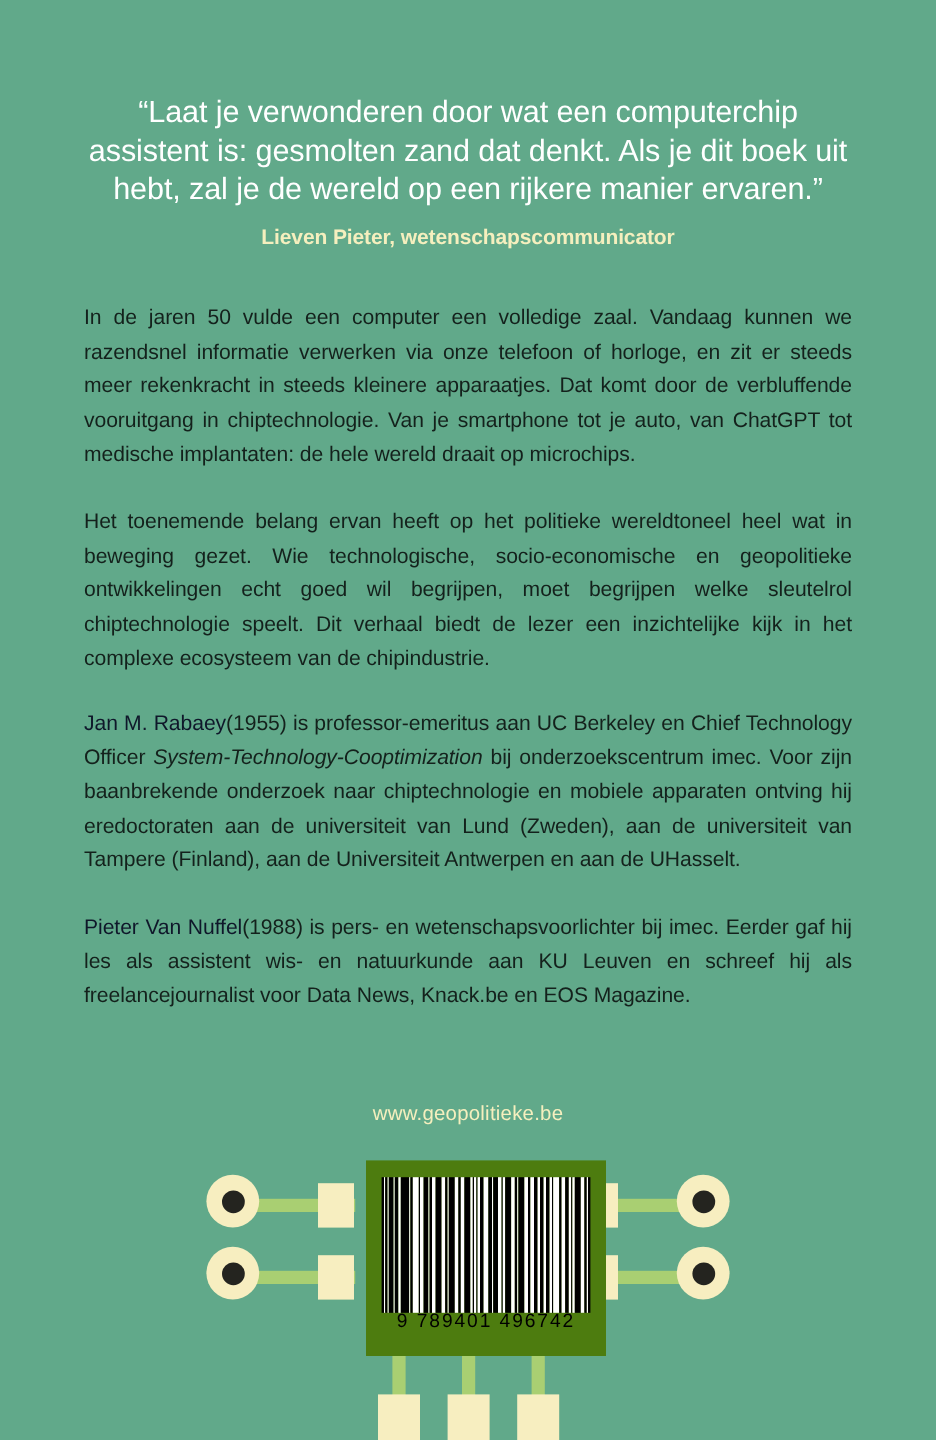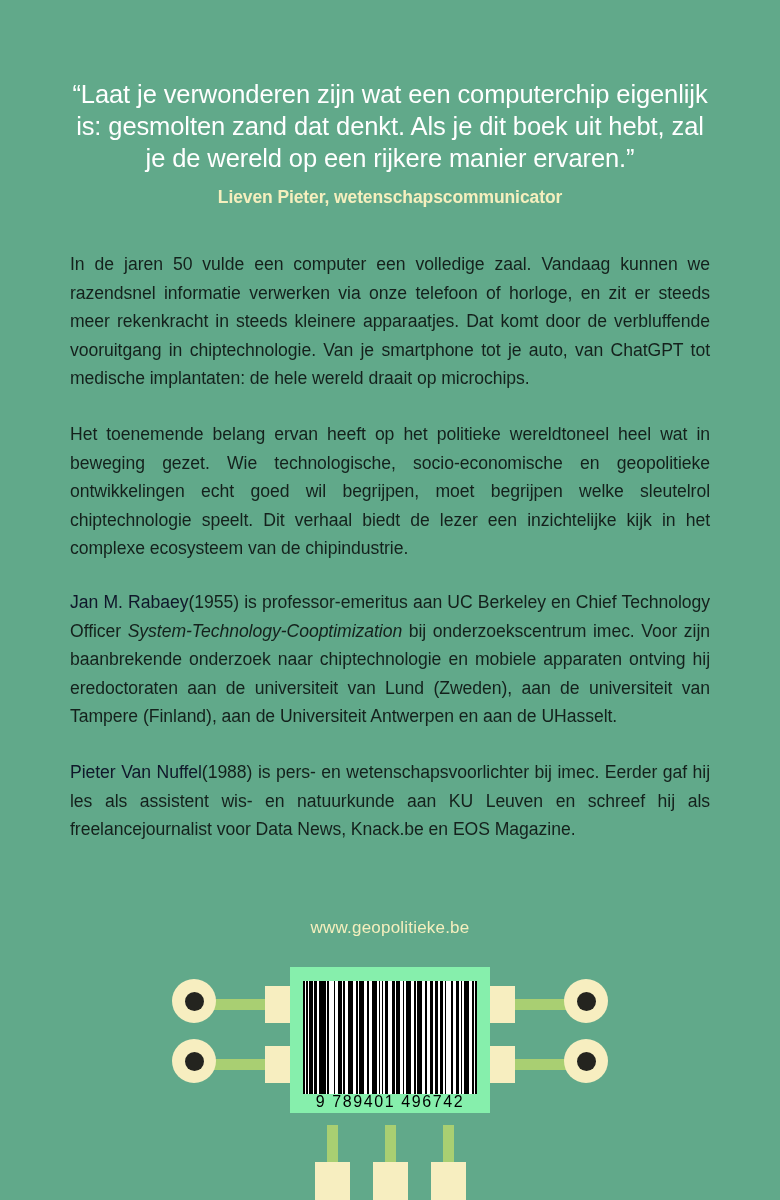--- a/index.html
+++ b/index.html
@@ -125,25 +125,25 @@
     width: 11px;
   }
 
   .tab {
     position: absolute;
     background: #f7eec0;
   }
 
   .barcode-box {
     position: absolute;
-    left: 290px;
+    left: 305px;
     top: 7px;
     width: 200px;
-    height: 146px;
-    background: #86efac;
+    height: 163px;
+    background: #4d7c0f;
     z-index: 5;
   }
   .barcode-bars {
     position: absolute;
     left: 13px;
     top: 14px;
     width: 174px;
     height: 113px;
     display: flex;
     align-items: stretch;
@@ -163,21 +163,21 @@
     letter-spacing: 1.6px;
     color: #000000;
   }
 </style>
 </head>
 <body>
 
 <div class="cover">
 
   <div class="quote-block">
-    <p class="quote-text">“Laat je verwonderen zijn wat een computerchip eigenlijk is: gesmolten zand dat denkt. Als je dit boek uit hebt, zal je de wereld op een rijkere manier ervaren.”</p>
+    <p class="quote-text">“Laat je verwonderen door wat een computerchip assistent is: gesmolten zand dat denkt. Als je dit boek uit hebt, zal je de wereld op een rijkere manier ervaren.”</p>
     <p class="quote-attrib">Lieven Pieter, wetenschapscommunicator</p>
   </div>
 
   <div class="body-copy">
 
     <p class="para">In de jaren 50 vulde een computer een volledige zaal. Vandaag kunnen we razendsnel informatie verwerken via onze telefoon of horloge, en zit er steeds meer rekenkracht in steeds kleinere apparaatjes. Dat komt door de verbluffende vooruitgang in chiptechnologie. Van je smartphone tot je auto, van ChatGPT tot medische implantaten: de hele wereld draait op microchips.</p>
 
     <p class="para tight">Het toenemende belang ervan heeft op het politieke wereldtoneel heel wat in beweging gezet. Wie technologische, socio-economische en geopolitieke ontwikkelingen echt goed wil begrijpen, moet begrijpen welke sleutelrol chiptechnologie speelt. Dit verhaal biedt de lezer een inzichtelijke kijk in het complexe ecosysteem van de chipindustrie.</p>
 
     <p class="para"><span class="name">Jan M. Rabaey</span><span>(1955) is professor-emeritus aan UC Berkeley en Chief Technology Officer </span><span class="ital">System-Technology-Cooptimization</span><span> bij onderzoekscentrum imec. Voor zijn baanbrekende onderzoek naar chiptechnologie en mobiele apparaten ontving hij eredoctoraten aan de universiteit van Lund (Zweden), aan de universiteit van Tampere (Finland), aan de Universiteit Antwerpen en aan de UHasselt.</span></p>

